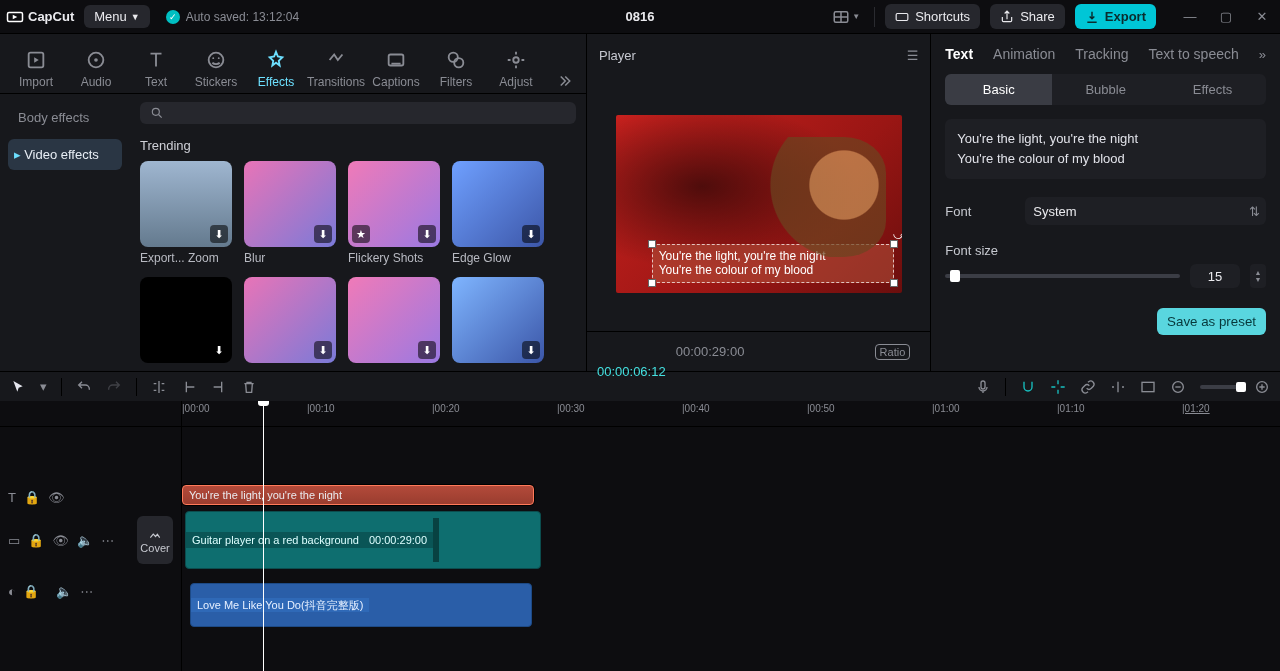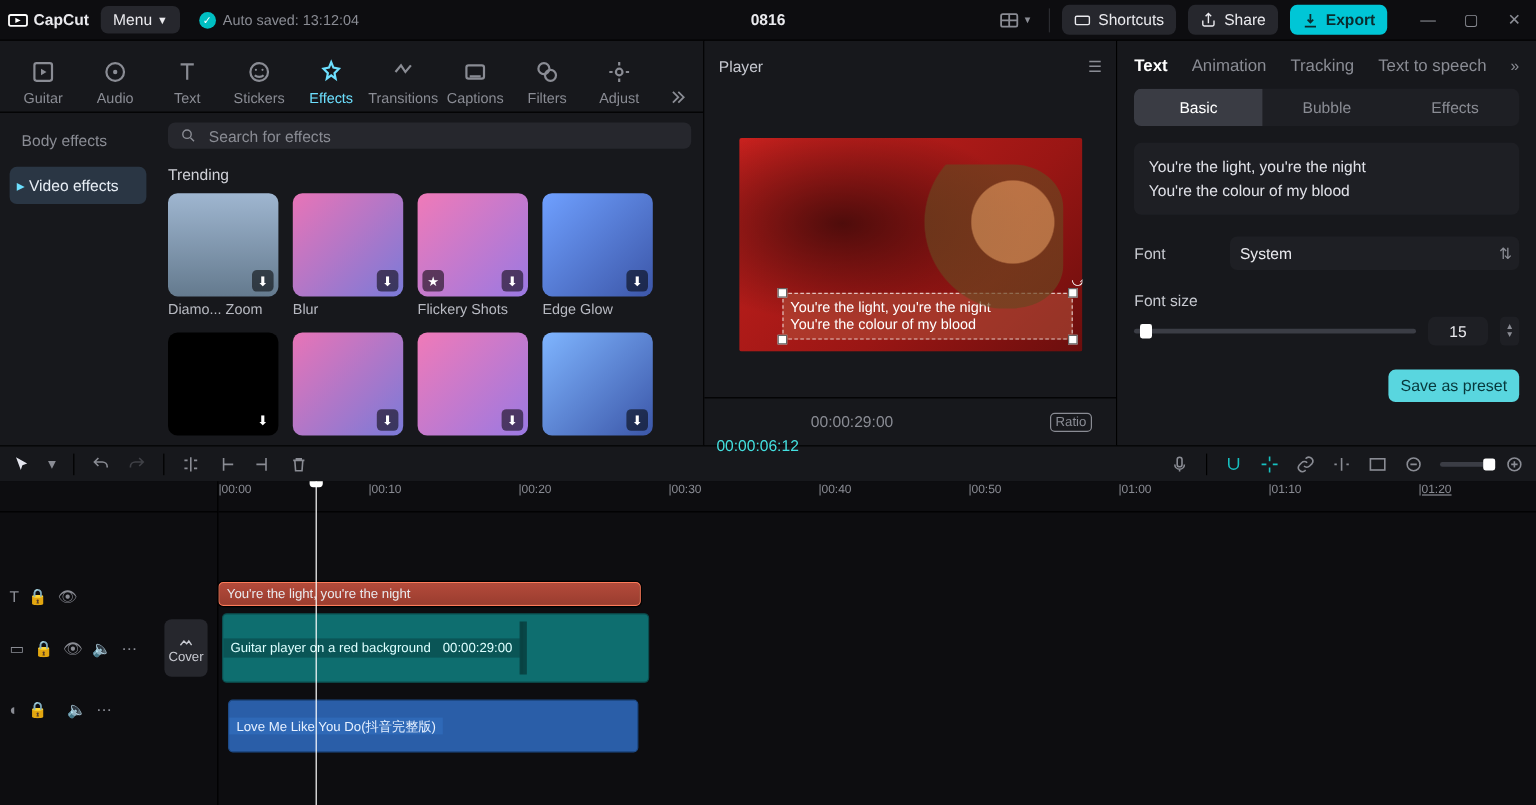--- a/index.html
+++ b/index.html
@@ -202,21 +202,21 @@
 <div class="main">
 
   <div class="left">
     <div class="tabrow">
 
       <div class="tab">
           <svg viewBox="0 0 24 24">
             <rect x="4" y="4" width="16" height="16" rx="2" stroke="currentColor" fill="none" stroke-width="2"></rect>
             <path d="M10 9l5 3-5 3z" fill="currentColor"></path>
           </svg>
-          <span>Guitar</span>
+          <span>Import</span>
         </div>
         <div class="tab">
           <svg viewBox="0 0 24 24">
             <circle cx="12" cy="12" r="8" stroke="currentColor" fill="none" stroke-width="2"></circle>
             <circle cx="12" cy="12" r="2" fill="currentColor"></circle>
           </svg>
           <span>Audio</span>
         </div>
         <div class="tab">
           <svg viewBox="0 0 24 24">
@@ -274,29 +274,28 @@
       <div class="sidenav">
           <div class="navitem">Body effects</div>
           <div class="navitem active">Video effects</div>
         </div>
       <div class="gallery">
         <div class="search">
           <svg width="14" height="14" viewBox="0 0 24 24">
               <circle cx="10" cy="10" r="6" stroke="#8a8c94" fill="none" stroke-width="2"></circle>
               <path d="M15 15l5 5" stroke="#8a8c94" stroke-width="2"></path>
             </svg>
-          <input placeholder="Search for effects" style="">
         </div>
         <div class="cat-title">Trending</div>
         <div class="grid">
             <div class="card">
               <div class="thumb" style="background: linear-gradient(rgb(159, 182, 208), rgb(100, 122, 142));">
                 <span class="dl">⬇</span>
               </div>
-              <div class="cap">Diamo... Zoom</div>
+              <div class="cap">Export... Zoom</div>
             </div>
             <div class="card">
               <div class="thumb" style="background: linear-gradient(135deg, rgb(232, 116, 183), rgb(122, 122, 216));">
                 <span class="dl">⬇</span>
               </div>
               <div class="cap">Blur</div>
             </div>
             <div class="card">
               <div class="thumb" style="background: linear-gradient(135deg, rgb(240, 122, 184), rgb(154, 121, 226));">
                 <span class="dl">⬇</span>

